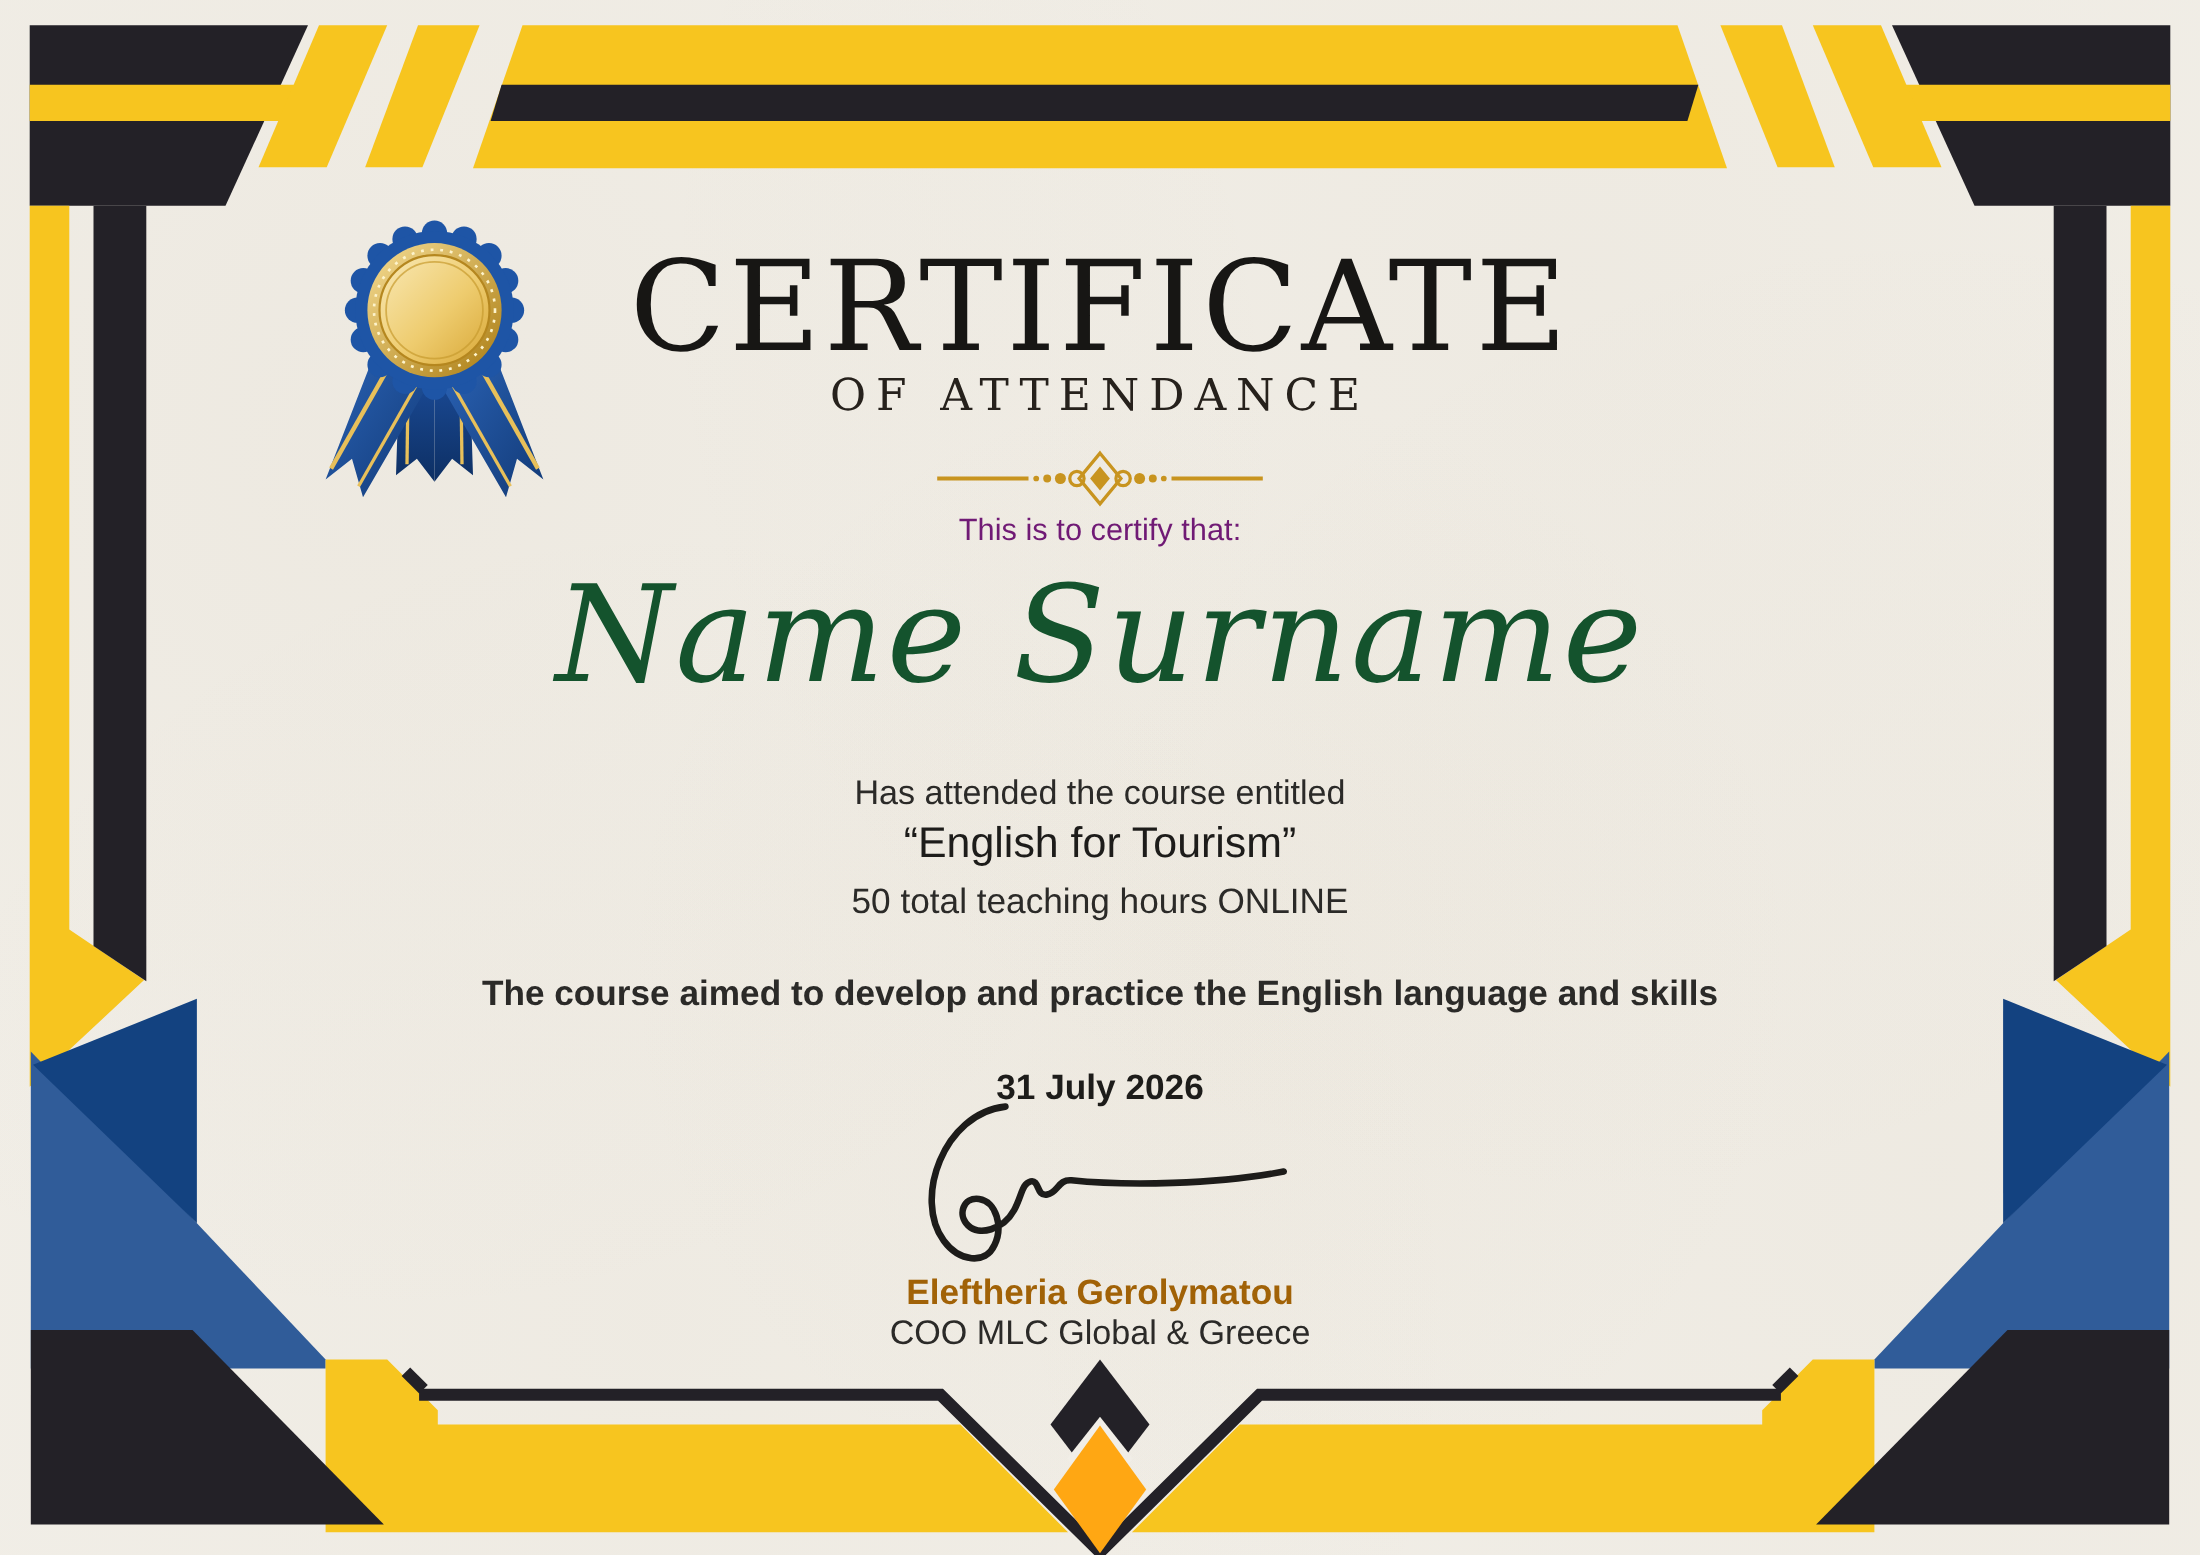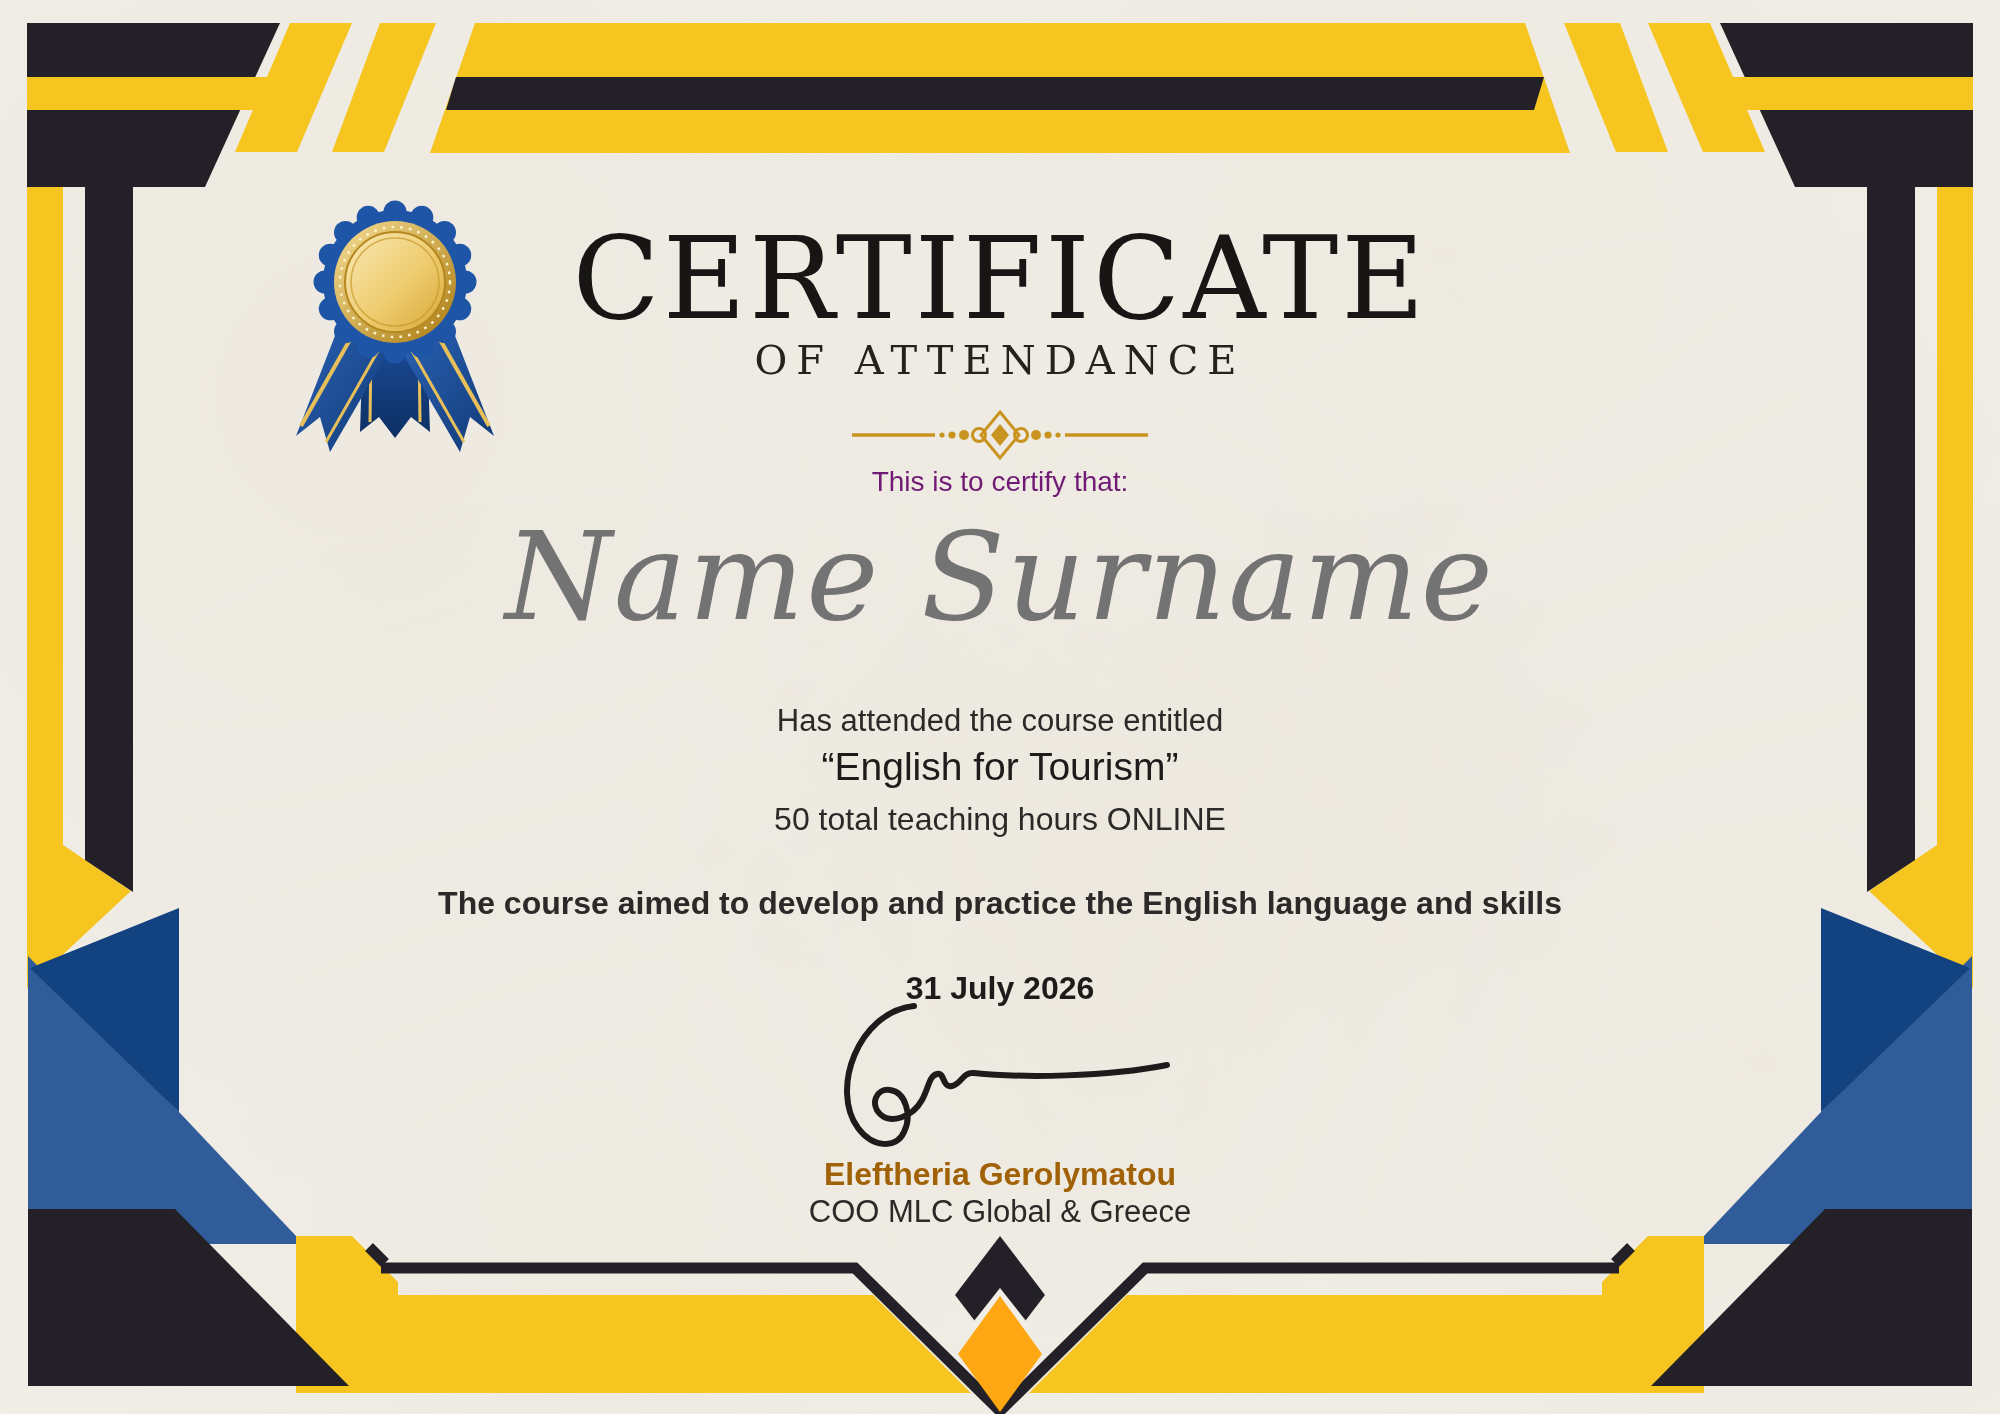--- a/index.html
+++ b/index.html
@@ -15,21 +15,21 @@
     font-family:"Liberation Sans", sans-serif;
     color:#2b2a28;
   }
   .frame-svg{position:absolute;left:0;top:0;width:2000px;height:1414px;}
   .content{position:absolute;left:0;top:0;width:2000px;height:1364px;}
   .line{position:absolute;left:0;width:2000px;text-align:center;white-space:nowrap;}
   .title{top:212px;font-family:"DejaVu Serif", serif;font-size:114px;letter-spacing:3px;color:#171614;font-weight:400;}
   .subtitle{top:337px;font-family:"DejaVu Serif", serif;font-size:40px;letter-spacing:9px;color:#26211c;}
   .divider-wrap{position:absolute;top:406px;left:850px;width:300px;height:58px;}
   .intro{top:466px;font-size:28px;color:#701a75;}
-  .recipient{top:506px;font-family:"DejaVu Serif", serif;font-style:italic;font-size:122px;color:#737373;letter-spacing:2px;}
+  .recipient{top:506px;font-family:"DejaVu Serif", serif;font-style:italic;font-size:122px;color:#14532d;letter-spacing:2px;}
   .attended{top:703px;font-size:31px;}
   .course-title{top:745px;font-size:39px;font-weight:normal;color:#1d1c1a;}
   .hours{top:801px;font-size:32px;}
   .breakdown{top:843px;font-size:32px;}
   .aim{top:885px;font-size:32px;font-weight:bold;}
   .skills{top:927px;font-size:32px;color:#a3a09a;}
   .date{top:970px;font-size:32px;font-weight:bold;color:#1d1c1a;}
   .signature-wrap{position:absolute;top:994px;left:822px;width:360px;height:160px;}
   .signer{top:1156px;font-size:32px;font-weight:bold;color:#a16207;}
   .role{top:1194px;font-size:31px;}

